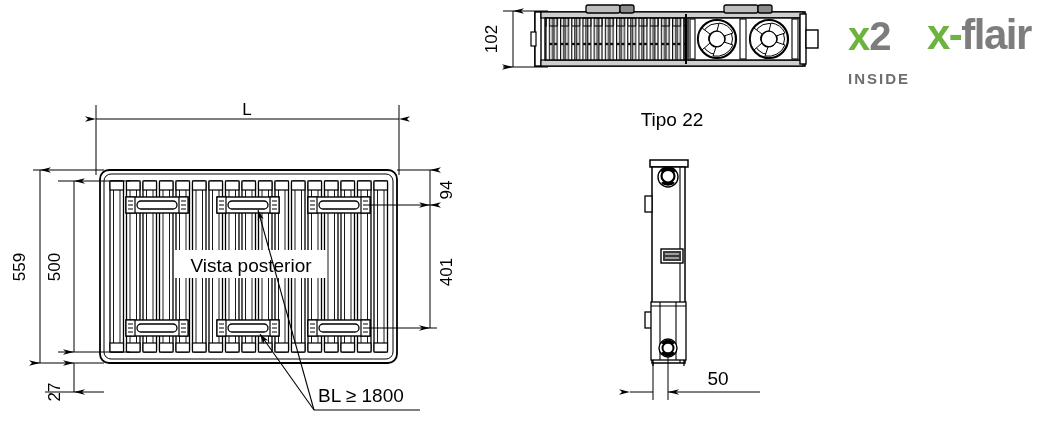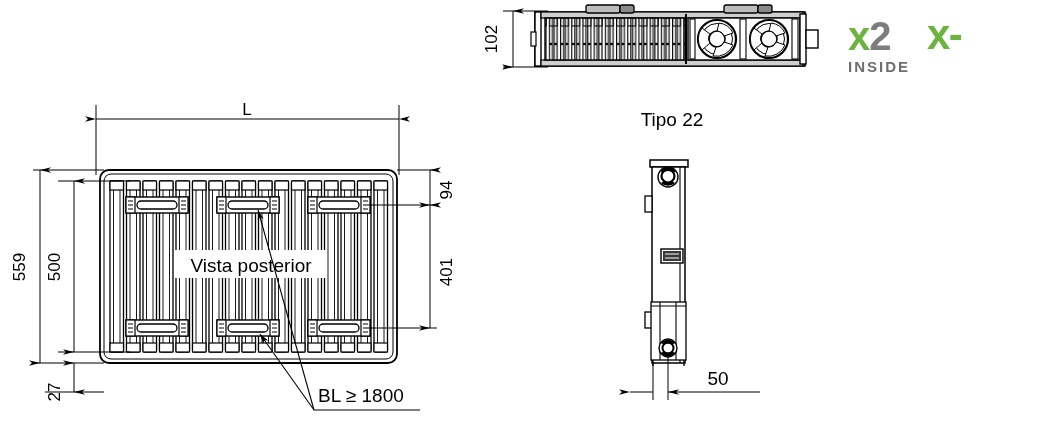--- a/index.html
+++ b/index.html
@@ -7,21 +7,21 @@
        font-family:"Liberation Sans","DejaVu Sans",sans-serif;color:#000;}
   .stage{position:absolute;left:0;top:0;width:1064px;height:423px;}
   svg{position:absolute;left:0;top:0;}
   .dimtxt{font-family:"Liberation Sans","DejaVu Sans",sans-serif;font-size:17px;fill:#000;}
   .biglbl{font-family:"Liberation Sans","DejaVu Sans",sans-serif;font-size:19px;fill:#000;}
   .logo{position:absolute;display:flex;align-items:flex-start;}
   .logo-x2{font-family:"Liberation Sans","DejaVu Sans",sans-serif;
            font-weight:bold;font-size:40px;line-height:40px;letter-spacing:-1px;}
   .logo-inside{font-family:"Liberation Sans","DejaVu Sans",sans-serif;
            font-weight:bold;font-size:15px;letter-spacing:2px;color:#6e6e6e;
-           text-align:center;margin-top:2px;}
+           text-align:center;margin-top:14px;}
   .logo-flair{font-family:"Liberation Sans","DejaVu Sans",sans-serif;
            font-weight:bold;font-size:42px;line-height:42px;letter-spacing:-1.5px;}
 </style>
 </head>
 <body>
 
 <div class="stage">
 
   <svg width="1064" height="423" viewBox="0 0 1064 423">
     <defs>
@@ -417,15 +417,16 @@
         <span class="logo-x2" style="color:#6cb33f;">x</span>
         <span class="logo-x2" style="color:#7d7d7d;">2</span>
       </div>
       <div class="logo-inside">INSIDE</div>
     </div>
   </div>
 
   <div class="logo" style="left:927px;top:14px;align-items:baseline;">
     <span class="logo-flair" style="color:#6cb33f;">x</span>
     <span class="logo-flair" style="color:#6cb33f;">-</span>
+    <span class="logo-flair" style="color:#7d7d7d;">flair</span>
   </div>
 
 </div>
 
 </body></html>

